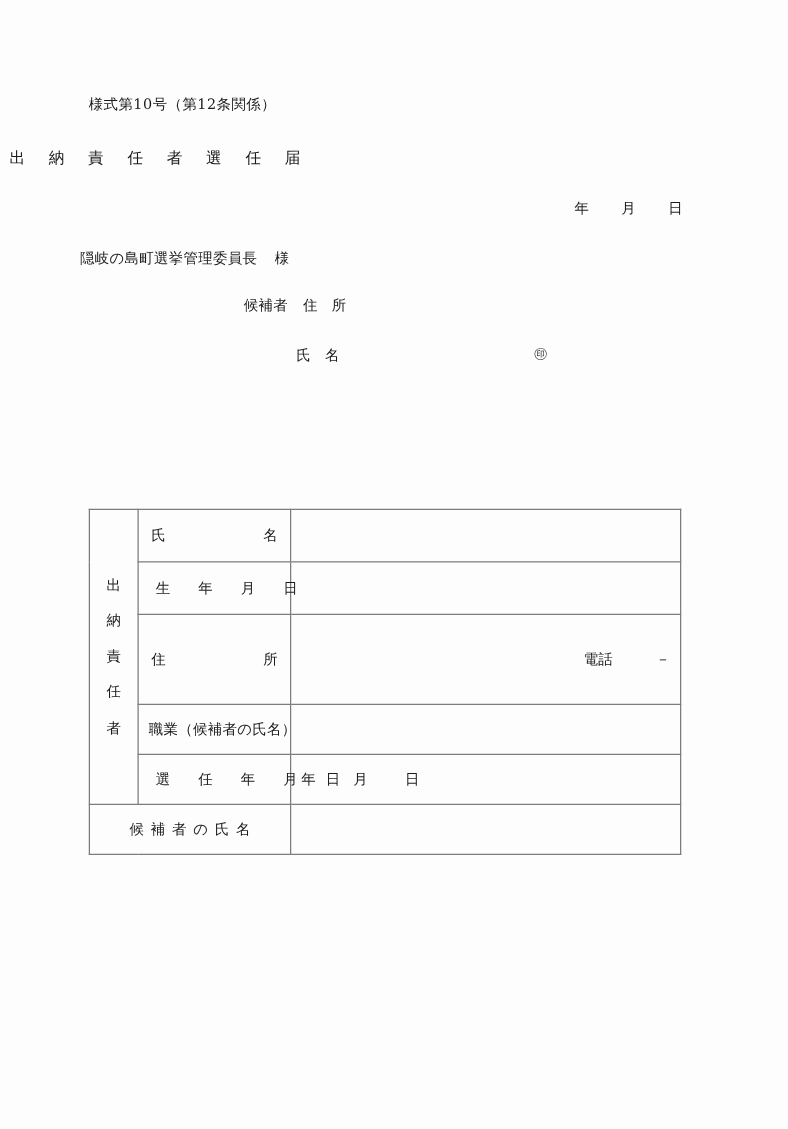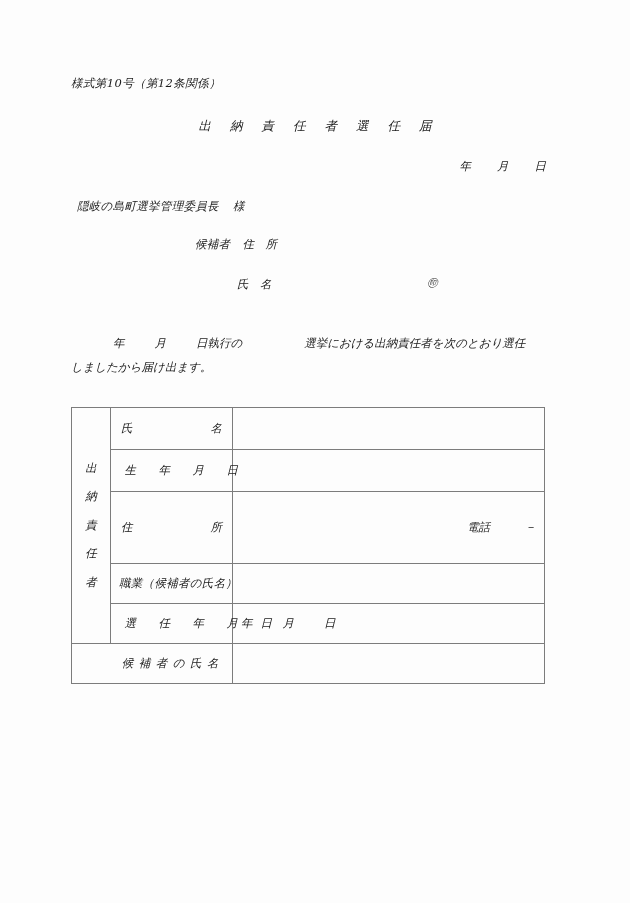--- a/index.html
+++ b/index.html
@@ -14,57 +14,56 @@
     background: #fdfdfd;
     font-family: "DejaVu Serif", "Liberation Serif", serif;
     color: #1a1a1a;
     overflow: hidden;
   }
 
   .page {
     position: absolute;
     inset: 0;
     padding: 16px;
-    font-style: italic;
   }
 
   
   .form-no {
     position: absolute;
     left: 71px;
     top: 76px;
     font-size: 11.5px;
     letter-spacing: 0.4px;
     white-space: nowrap;
   }
 
   .doc-title {
     position: absolute;
     left: 0;
     right: 0;
     top: 118px;
-    text-align: center;
+    text-align: left;
     font-size: 12.5px;
     letter-spacing: 7.5px;
     text-indent: 7.5px;
     white-space: nowrap;
   }
 
   .date-line {
     position: absolute;
     right: 84px;
     top: 159px;
     font-size: 11.5px;
     white-space: nowrap;
   }
   .date-line .sp { display: inline-block; width: 26px; }
 
   .addressee {
     position: absolute;
-    left: 77px;
+    left: 64px;
     top: 199px;
     font-size: 11.5px;
     letter-spacing: 0.3px;
     white-space: nowrap;
   }
   .addressee .gap { display: inline-block; width: 14px; }
 
   .cand-addr {
     position: absolute;
     left: 195px;
@@ -165,21 +164,21 @@
     padding-top: 34px;
     white-space: nowrap;
     font-size: 11.5px;
   }
   .tel-line .dash { display: inline-block; width: 46px; text-align: right; }
 
   .appt-date { white-space: nowrap; padding-left: 24px; }
   .appt-date .sp { display: inline-block; width: 30px; }
 
   .cand-row-label {
-    text-align: right;
+    text-align: center;
     letter-spacing: 5.5px;
     text-indent: 5.5px;
     white-space: nowrap;
   }
 </style>
 </head>
 <body>
 
 <div class="page">
 
@@ -198,23 +197,20 @@
   <div class="cand-addr">
     <span class="lbl">候補者</span><span class="gap"></span><span>住　所</span>
   </div>
 
   <div class="cand-name">
     <span>氏　名</span>
   </div>
 
   <div class="seal-mark">㊞</div>
 
-  <div class="body-para">
-    <span class="ind"></span><span>年</span><span class="s1"></span><span>月</span><span class="s2"></span><span>日執行の</span><span class="s3"></span><span>選挙における出納責任者を次のとおり選任</span><br><span>しましたから届け出ます。</span>
-  </div>
 
   <table class="form-table">
     <colgroup>
       <col class="col-vert">
       <col class="col-lbl">
       <col>
     </colgroup>
     <tbody>
       <tr class="r-name">
         <td class="vert-label" rowspan="5">

